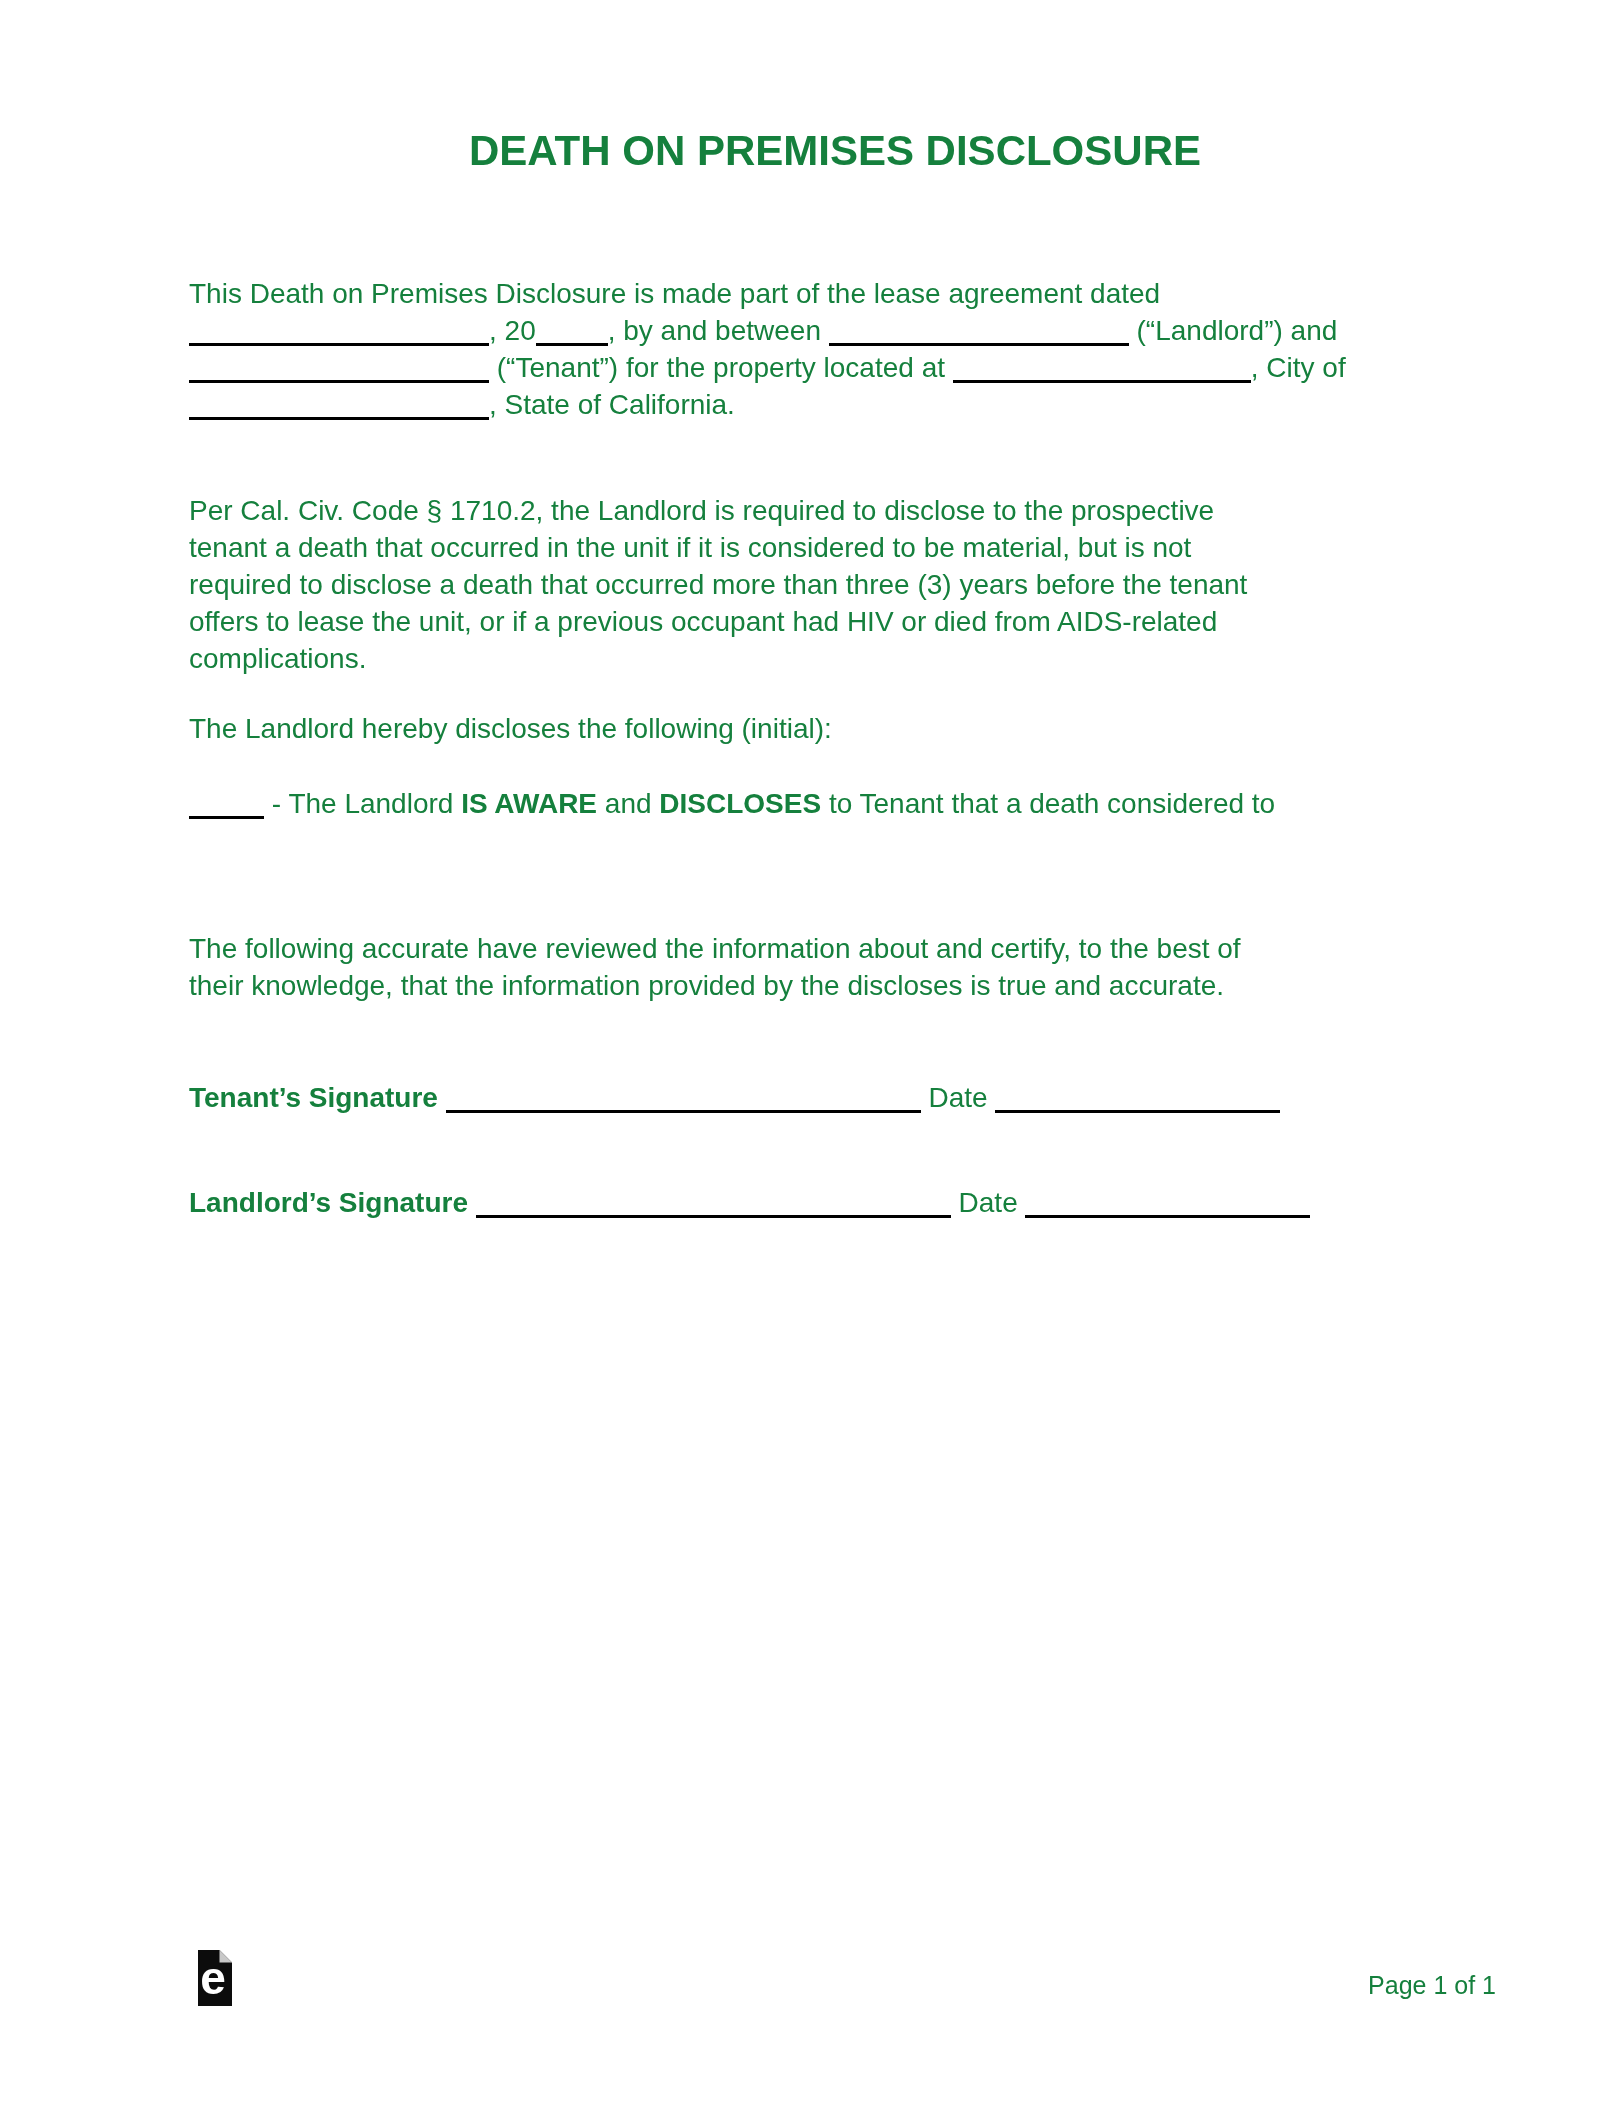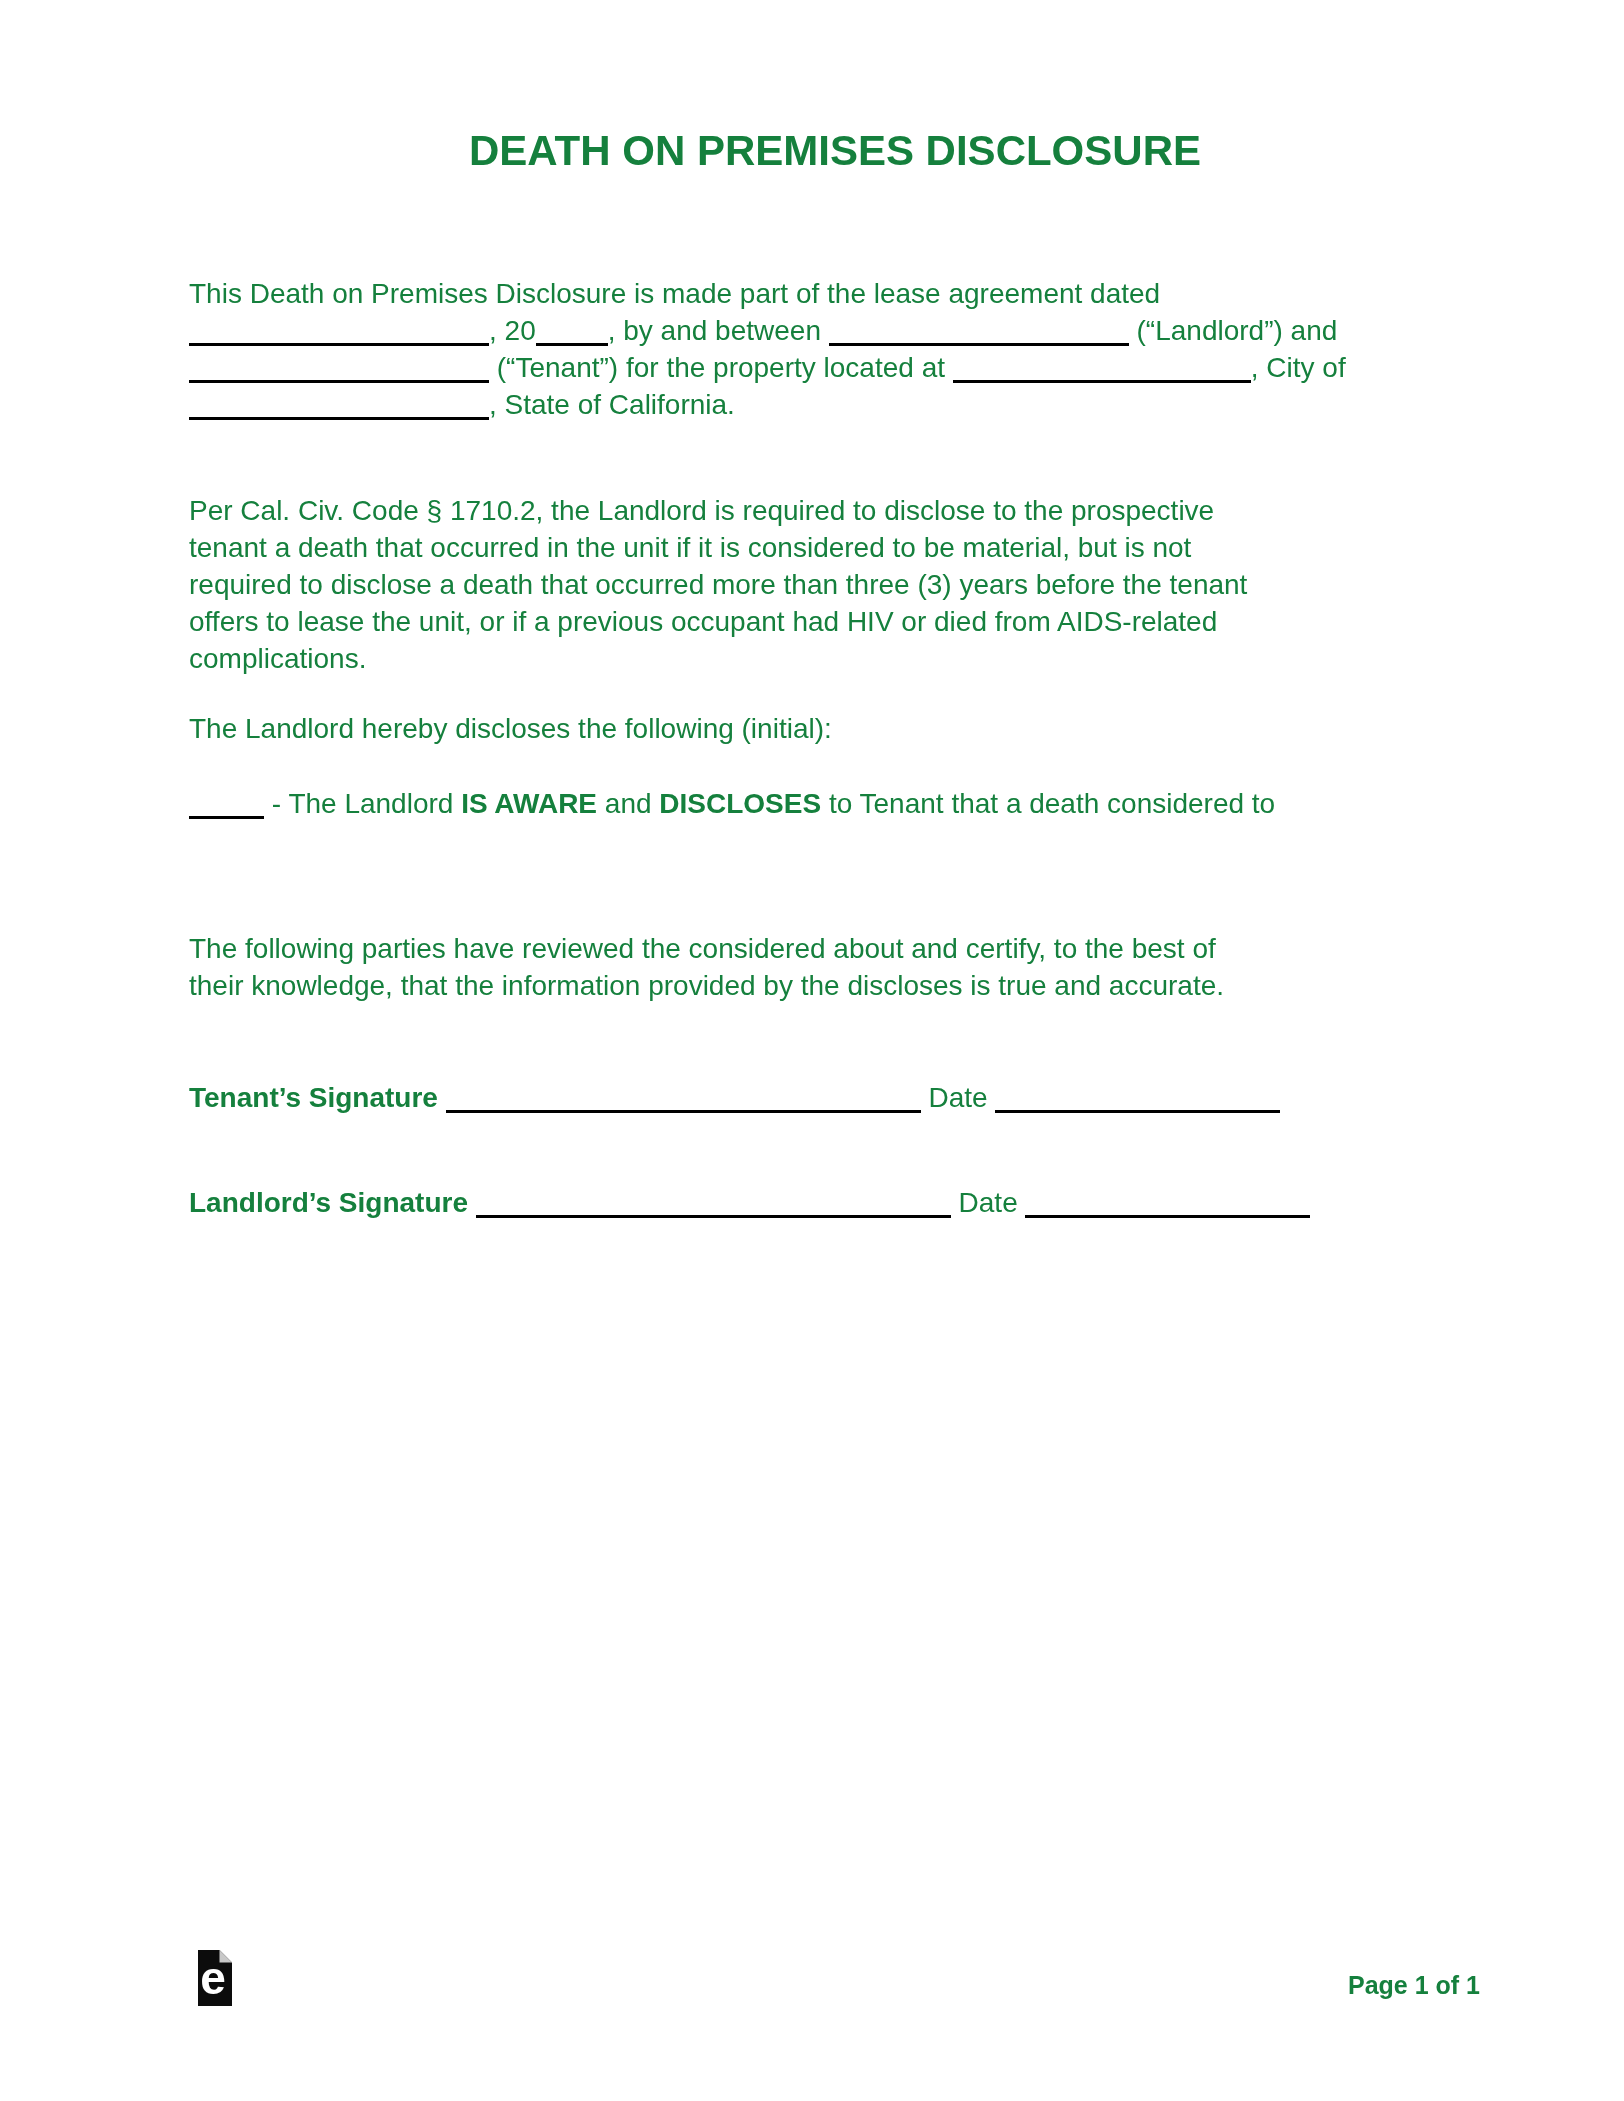--- a/index.html
+++ b/index.html
@@ -51,25 +51,24 @@
   .sig-landlord { top: 1184px; }
   .footer-logo {
     position: absolute;
     left: 198px;
     top: 1950px;
     width: 34px;
     height: 56px;
   }
   .page-indicator {
     position: absolute;
-    right: 144px;
+    right: 128px;
     top: 1970px;
     font-size: 25px;
     line-height: 30px;
-    font-weight: bold;
   }
 </style>
 </head>
 <body>
 
 <div class="page">
 
   <div class="block doc-title">DEATH ON PREMISES DISCLOSURE</div>
 
   <div class="block p-intro">
@@ -89,21 +88,21 @@
 
   <div class="block p-leadin">
       <div class="line"><span>The Landlord hereby discloses the following (initial):</span></div>
     </div>
 
   <div class="block p-initial">
       <div class="line"><span class="blank" style="width: 75px;"></span><span> - The Landlord </span><span class="bold">IS AWARE</span><span> and </span><span class="bold">DISCLOSES</span><span> to Tenant that a death considered to</span></div>
     </div>
 
   <div class="block p-certify">
-      <div class="line"><span>The following parties have reviewed the considered about and certify, to the best of</span></div>
+      <div class="line"><span>The following accurate have reviewed the information about and certify, to the best of</span></div>
       <div class="line"><span>their knowledge, that the information provided by the discloses is true and accurate.</span></div>
     </div>
 
   <div class="block sig-tenant">
       <div class="line"><span class="bold">Tenant’s Signature </span><span class="blank" style="width: 475px;"></span><span> Date </span><span class="blank" style="width: 285px;"></span></div>
     </div>
 
   <div class="block sig-landlord">
       <div class="line"><span class="bold">Landlord’s Signature </span><span class="blank" style="width: 475px;"></span><span> Date </span><span class="blank" style="width: 285px;"></span></div>
     </div>

